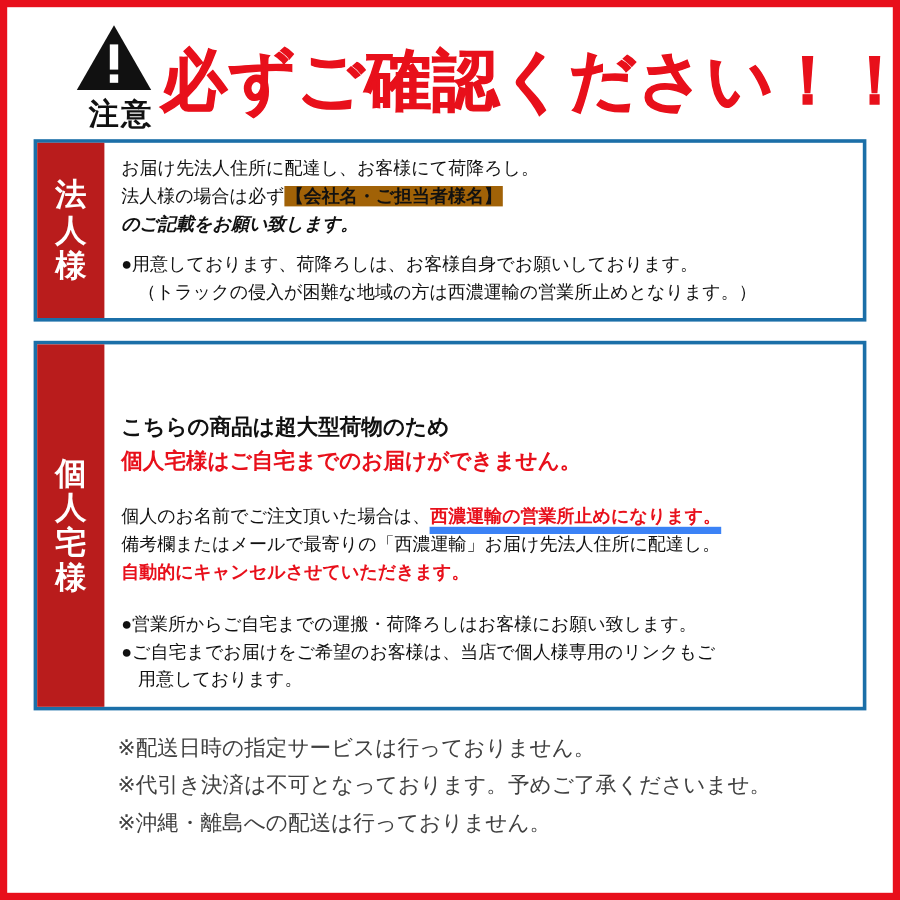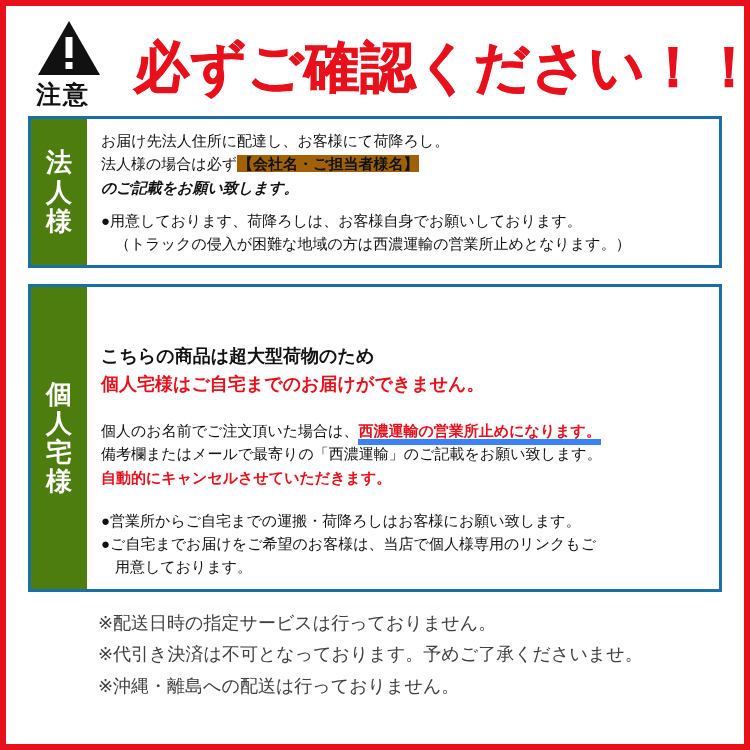--- a/index.html
+++ b/index.html
@@ -22,21 +22,21 @@
   .header {
     display: flex;
     align-items: center;
     padding: 14px 0 6px 30px;
     height: 110px;
     box-sizing: border-box;
   }
   .caution-block {
     display: flex;
     flex-direction: column;
-    align-items: flex-start;
+    align-items: flex-end;
     width: 92px;
     flex: 0 0 92px;
   }
   .warn-tri {
     position: relative;
     width: 66px;
     height: 58px;
   }
   .warn-tri svg { display: block; }
   .caution-label {
@@ -60,21 +60,21 @@
 
   
   .section {
     margin: 0 22px 16px 22px;
     border: 3px solid #1b6fa8;
     display: flex;
     box-sizing: border-box;
     background: #ffffff;
   }
   .side-tab {
-    background: #4d7c0f;
+    background: #b91c1c;
     color: #ffffff;
     width: 56px;
     flex: 0 0 56px;
     font-size: 26px;
     font-weight: bold;
     display: flex;
     align-items: center;
     justify-content: center;
     text-align: center;
     line-height: 1.12;
@@ -170,21 +170,21 @@
     <div class="section-body">
       <div class="gap"></div>
       <div class="line big">こちらの商品は超大型荷物のため</div>
       <div class="line bigred">個人宅様はご自宅までのお届けができません。</div>
       <div class="gap"></div>
       <div class="gap"></div>
       <div class="line">
         <span>個人のお名前でご注文頂いた場合は、</span><span class="ul">西濃運輸の営業所止めになります。</span>
       </div>
       <div class="line">
-        <span>備考欄またはメールで最寄りの「西濃運輸」のご記載をお願い致します。</span>
+        <span>備考欄またはメールで最寄りの「西濃運輸」お届け先法人住所に配達し。</span>
       </div>
       <div class="line redbold">自動的にキャンセルさせていただきます。</div>
       <div class="gap"></div>
       <div class="gap"></div>
       <div class="line">●営業所からご自宅までの運搬・荷降ろしはお客様にお願い致します。</div>
       <div class="line">●ご自宅までお届けをご希望のお客様は、当店で個人様専用のリンクもご</div>
       <div class="line indent">用意しております。</div>
     </div>
   </div>
 

